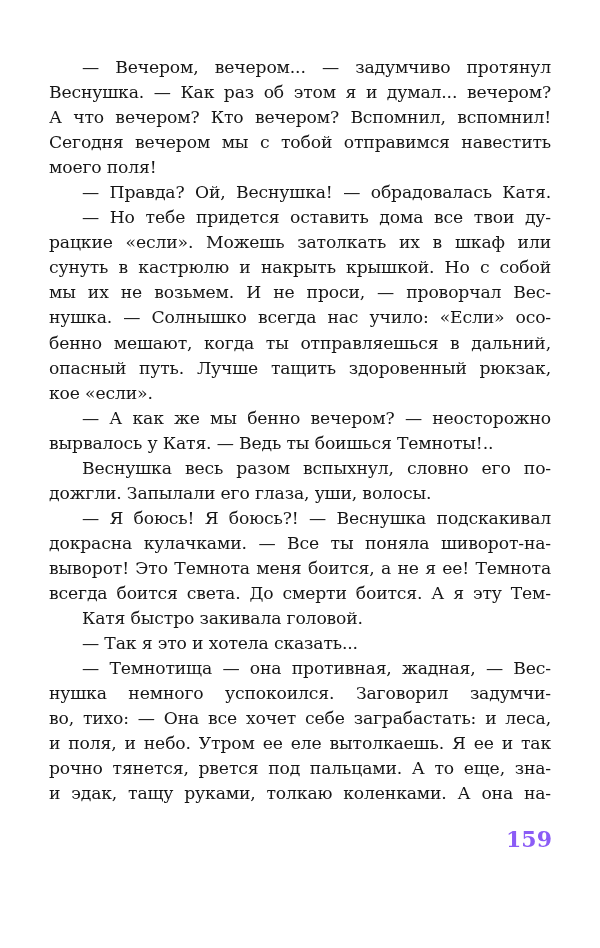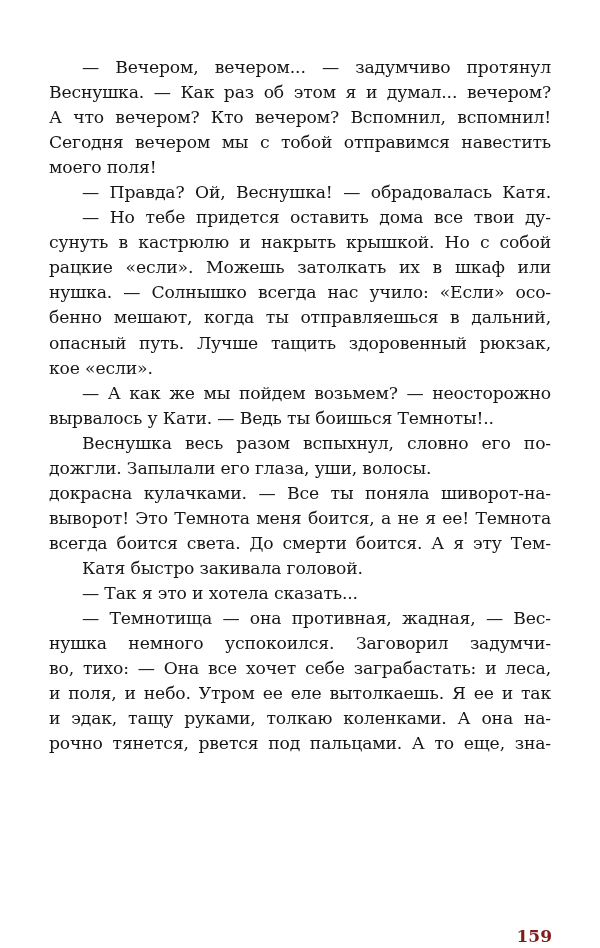--- a/index.html
+++ b/index.html
@@ -10,51 +10,53 @@
     font-size: 17.2px; line-height: 25.05px; color: #161616;
     letter-spacing: -0.15px;
   }
   .line {
     display: block; white-space: nowrap; height: 25.05px;
     text-align: justify; text-align-last: justify;
   }
   .line.last { text-align-last: left; }
   .line.indent { padding-left: 33px; }
   .page-number {
-    position: absolute; right: 48px; top: 926px;
+    position: absolute; right: 48px; top: 826px;
     font-family: "DejaVu Serif", "Liberation Serif", serif;
-    font-weight: bold; font-size: 17px; color: #7f1d1d;
+    font-weight: bold; font-size: 22px; color: #8b5cf6;
   }
 </style>
 </head>
 <body>
 
 <div class="page" id="page-body">
     <span class="line indent">— Вечером, вечером... — задумчиво протянул</span>
     <span class="line">Веснушка. — Как раз об этом я и думал... вечером?</span>
     <span class="line">А что вечером? Кто вечером? Вспомнил, вспомнил!</span>
     <span class="line">Сегодня вечером мы с тобой отправимся навестить</span>
     <span class="line last">моего поля!</span>
     <span class="line indent">— Правда? Ой, Веснушка! — обрадовалась Катя.</span>
     <span class="line indent">— Но тебе придется оставить дома все твои ду-</span>
+    <span class="line">рацкие «если». Можешь затолкать их в шкаф или</span>
     <span class="line">сунуть в кастрюлю и накрыть крышкой. Но с собой</span>
-    <span class="line">рацкие «если». Можешь затолкать их в шкаф или</span>
+    <span class="line">мы их не возьмем. И не проси, — проворчал Вес-</span>
     <span class="line">нушка. — Солнышко всегда нас учило: «Если» осо-</span>
     <span class="line">бенно мешают, когда ты отправляешься в дальний,</span>
     <span class="line">опасный путь. Лучше тащить здоровенный рюкзак,</span>
     <span class="line last">кое «если».</span>
-    <span class="line indent">— А как же мы пойдем возьмем? — неосторожно</span>
-    <span class="line last">вырвалось у Кати. — Ведь ты боишься Темноты!..</span>
+    <span class="line indent">— А как же мы бенно вечером? — неосторожно</span>
+    <span class="line last">вырвалось у Катя. — Ведь ты боишься Темноты!..</span>
     <span class="line indent">Веснушка весь разом вспыхнул, словно его по-</span>
     <span class="line last">дожгли. Запылали его глаза, уши, волосы.</span>
+    <span class="line indent">— Я боюсь! Я боюсь?! — Веснушка подскакивал</span>
     <span class="line">докрасна кулачками. — Все ты поняла шиворот-на-</span>
     <span class="line">выворот! Это Темнота меня боится, а не я ее! Темнота</span>
     <span class="line">всегда боится света. До смерти боится. А я эту Тем-</span>
     <span class="line indent last">Катя быстро закивала головой.</span>
     <span class="line indent last">— Так я это и хотела сказать...</span>
     <span class="line indent">— Темнотища — она противная, жадная, — Вес-</span>
     <span class="line">нушка немного успокоился. Заговорил задумчи-</span>
     <span class="line">во, тихо: — Она все хочет себе заграбастать: и леса,</span>
     <span class="line">и поля, и небо. Утром ее еле вытолкаешь. Я ее и так</span>
+    <span class="line">рочно тянется, рвется под пальцами. А то еще, зна-</span>
     <span class="line">и эдак, тащу руками, толкаю коленками. А она на-</span>
-    <span class="line">рочно тянется, рвется под пальцами. А то еще, зна-</span>
   </div>
 <div class="page-number">159</div>
 
 </body></html>

